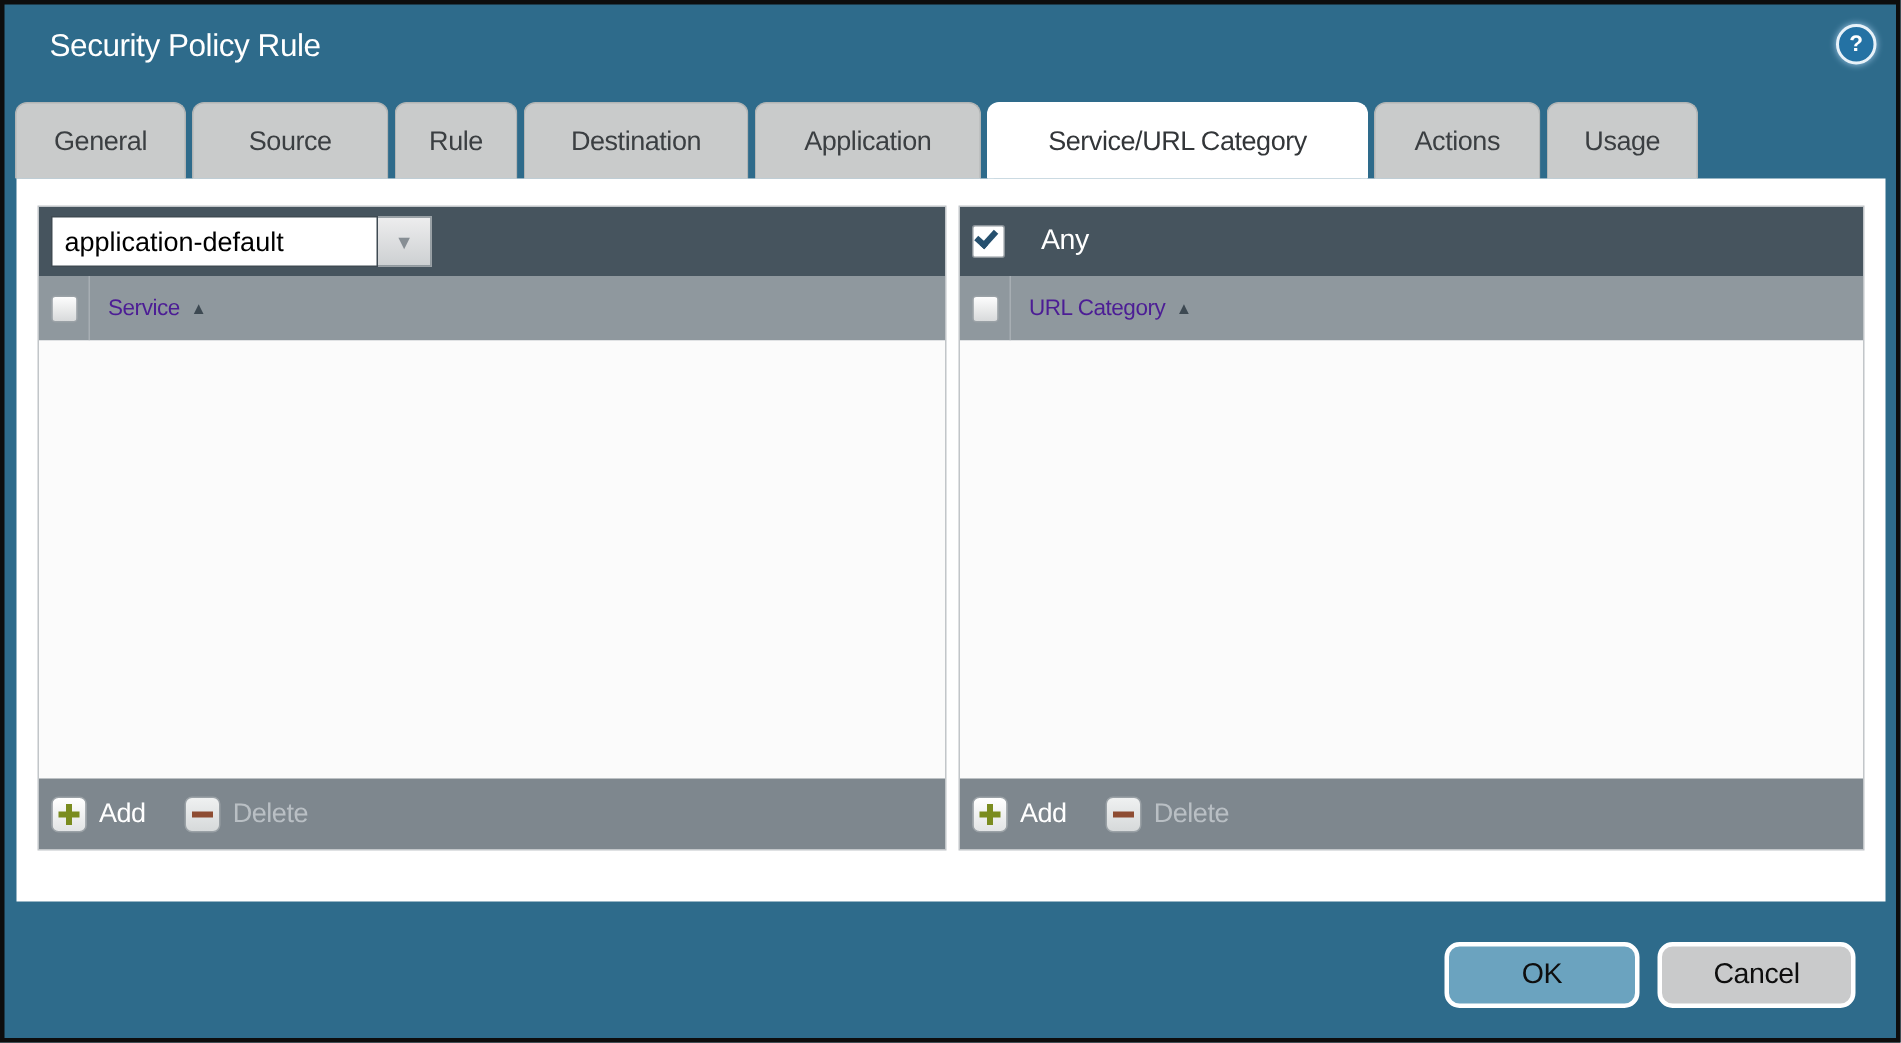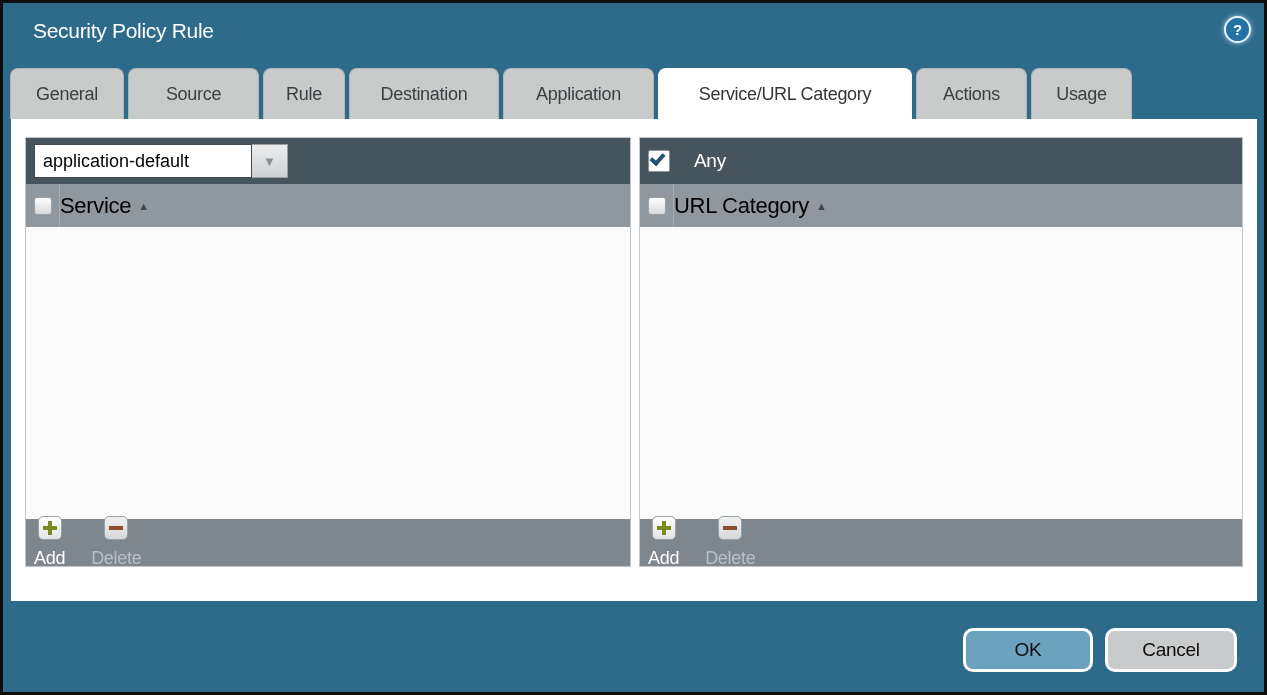--- a/index.html
+++ b/index.html
@@ -101,25 +101,25 @@
     border-right:4px solid #26506e; border-bottom:4px solid #26506e;
     transform:rotate(42deg);
   }
 
   .any-label { color:#ffffff; font-size:19px; margin-left:24px; letter-spacing:-0.3px; }
 
   .header-checkcell {
     width:34px; align-self:stretch; display:flex; align-items:center;
     justify-content:center; border-right:1px solid #a7aeb3; flex:0 0 auto;
   }
-  .header-label { color:#000000; font-size:22px; letter-spacing:-0.3px; }
+  .header-label { color:#4c1d95; font-size:15px; margin-left:12px; letter-spacing:-0.3px; }
   .sort-icon { color:#3d4952; font-size:11px; margin-left:7px; }
 
   
-  .action { display:flex; align-items:center; gap:8px; cursor:pointer;flex-direction:column; }
+  .action { display:flex; align-items:center; gap:8px; cursor:pointer; }
   .action-icon {
     width:24px; height:24px; border-radius:5px; border:1px solid #9aa1a6;
     background:linear-gradient(#ffffff,#e2e4e5); position:relative; flex:0 0 auto;
   }
   .action-icon.dim { background:linear-gradient(#eff1f1,#d6d9da); }
   .plus-glyph::before, .plus-glyph::after {
     content:""; position:absolute; background:#7a8c1f;
   }
   .plus-glyph::before { left:4px; top:9px; width:14px; height:4px; }
   .plus-glyph::after  { left:9px; top:4px; width:4px;  height:14px; }

